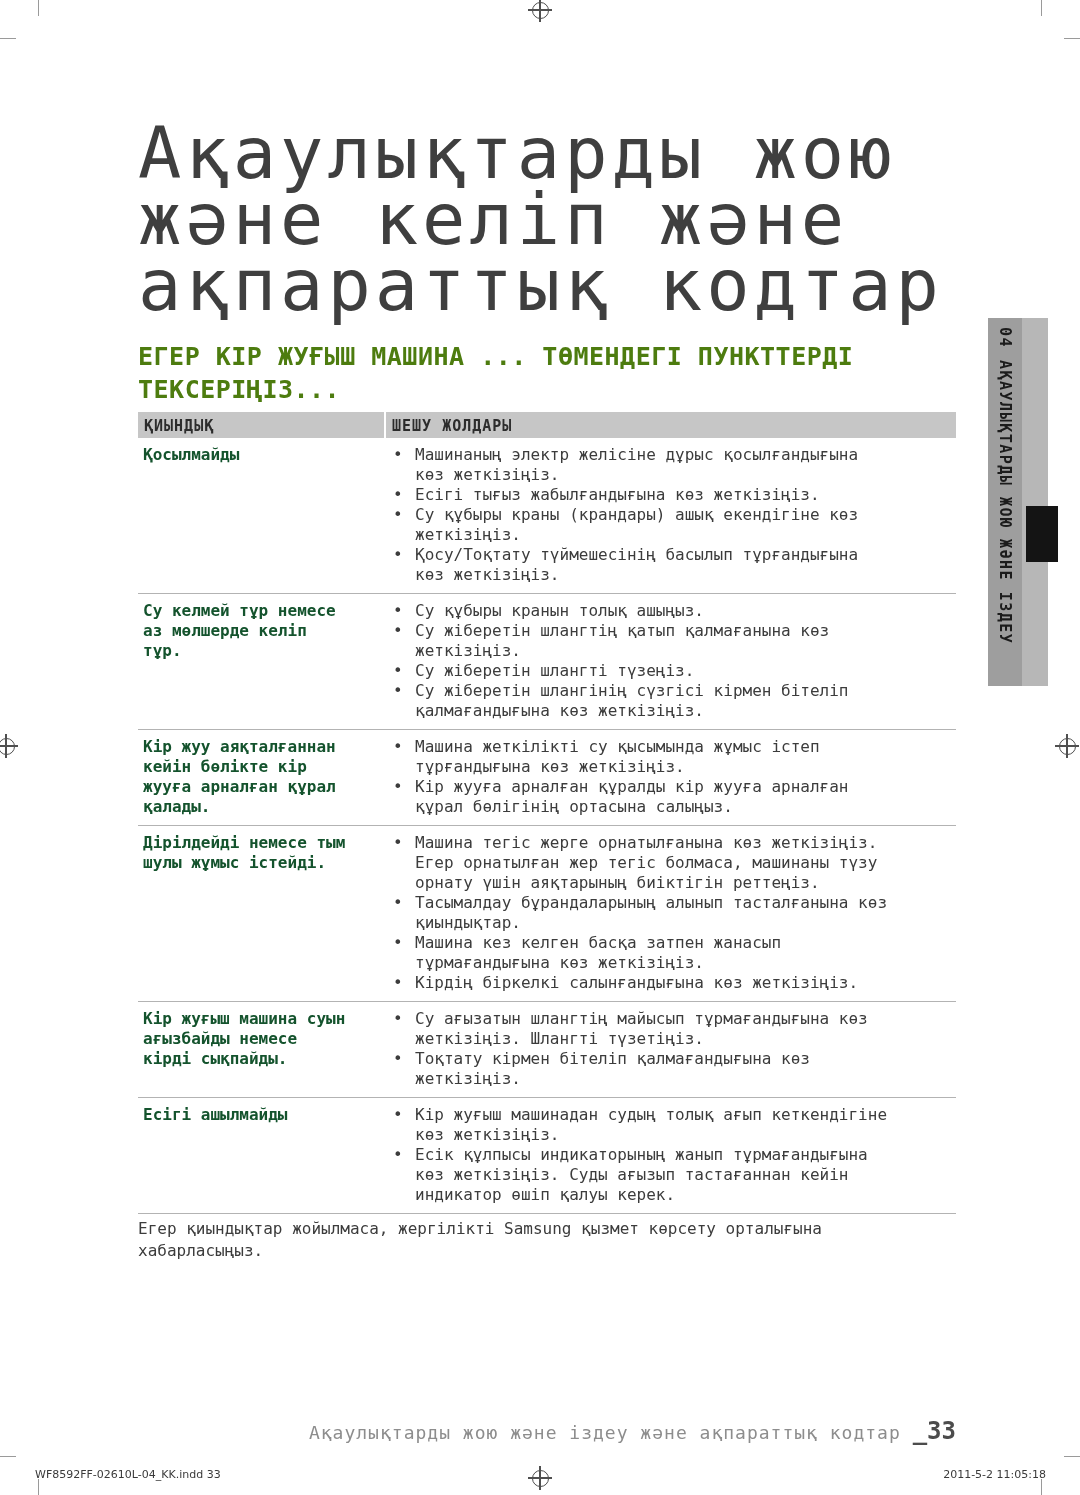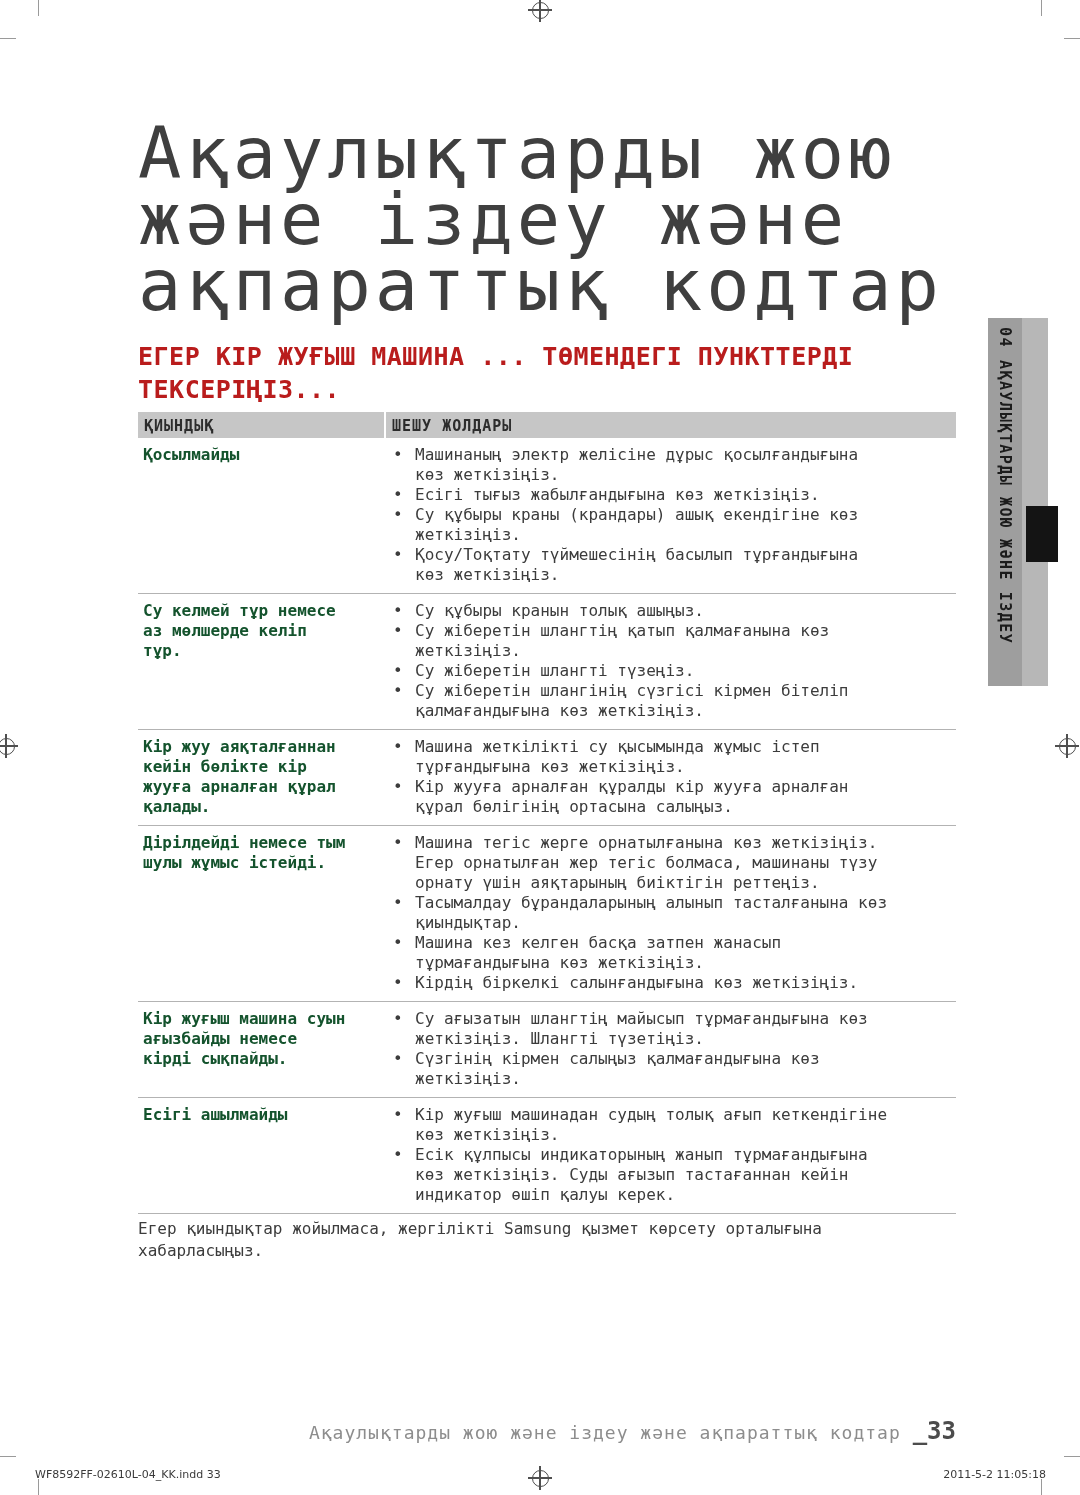--- a/index.html
+++ b/index.html
@@ -48,21 +48,21 @@
     font-weight: 400;
     color: #3f3f3f;
   }
 
   .section-heading {
     margin-top: 22px;
     font-size: 25px;
     line-height: 33px;
     font-weight: 700;
     letter-spacing: 0.5px;
-    color: #b91c1c;
+    color: #4d7c0f;
   }
 
   
   .ts-table { margin-top: 6px; font-size: 16px; line-height: 20px; }
   .thead { display: flex; height: 26px; }
   .th {
     background: var(--table_header_bg, #c6c6c6);
     font-size: 15px; font-weight: 700; letter-spacing: 1px;
     color: #2c2c2c; padding: 4px 0 16px 6px;
   }
@@ -156,21 +156,21 @@
   </div>
   <div class="tab-black"></div>
   <div class="tab-text">
     <span class="tab-num">04</span><span class="tab-label">АҚАУЛЫҚТАРДЫ ЖОЮ ЖӘНЕ ІЗДЕУ</span>
   </div>
 
   <div class="content">
 
     <h1 class="title">
       <div>Ақаулықтарды жою</div>
-      <div>және іздеу және</div>
+      <div>және келіп және</div>
       <div>ақпараттық кодтар</div>
     </h1>
 
     <h2 class="section-heading">
       <div>ЕГЕР КІР ЖУҒЫШ МАШИНА ... ТӨМЕНДЕГІ ПУНКТТЕРДІ</div>
       <div>ТЕКСЕРІҢІЗ...</div>
     </h2>
 
     <div class="ts-table">
       <div class="thead">
@@ -256,21 +256,21 @@
           </div>
           <div class="trow">
             <div class="problem-cell">Кір жуғыш машина суын ағызбайды немесе кірді сықпайды.</div>
             <div class="solutions-cell">
               <div class="bullet-item">
                 <span class="bullet">•</span>
                 <span class="bullet-text">Су ағызатын шлангтің майысып тұрмағандығына көз жеткізіңіз. Шлангті түзетіңіз.</span>
               </div>
               <div class="bullet-item">
                 <span class="bullet">•</span>
-                <span class="bullet-text">Сүзгінің кірмен салыңыз қалмағандығына көз жеткізіңіз.</span>
+                <span class="bullet-text">Тоқтату кірмен бітеліп қалмағандығына көз жеткізіңіз.</span>
               </div>
             </div>
           </div>
           <div class="trow">
             <div class="problem-cell">Есігі ашылмайды</div>
             <div class="solutions-cell">
               <div class="bullet-item">
                 <span class="bullet">•</span>
                 <span class="bullet-text">Кір жуғыш машинадан судың толық ағып кеткендігіне көз жеткізіңіз.</span>
               </div>

